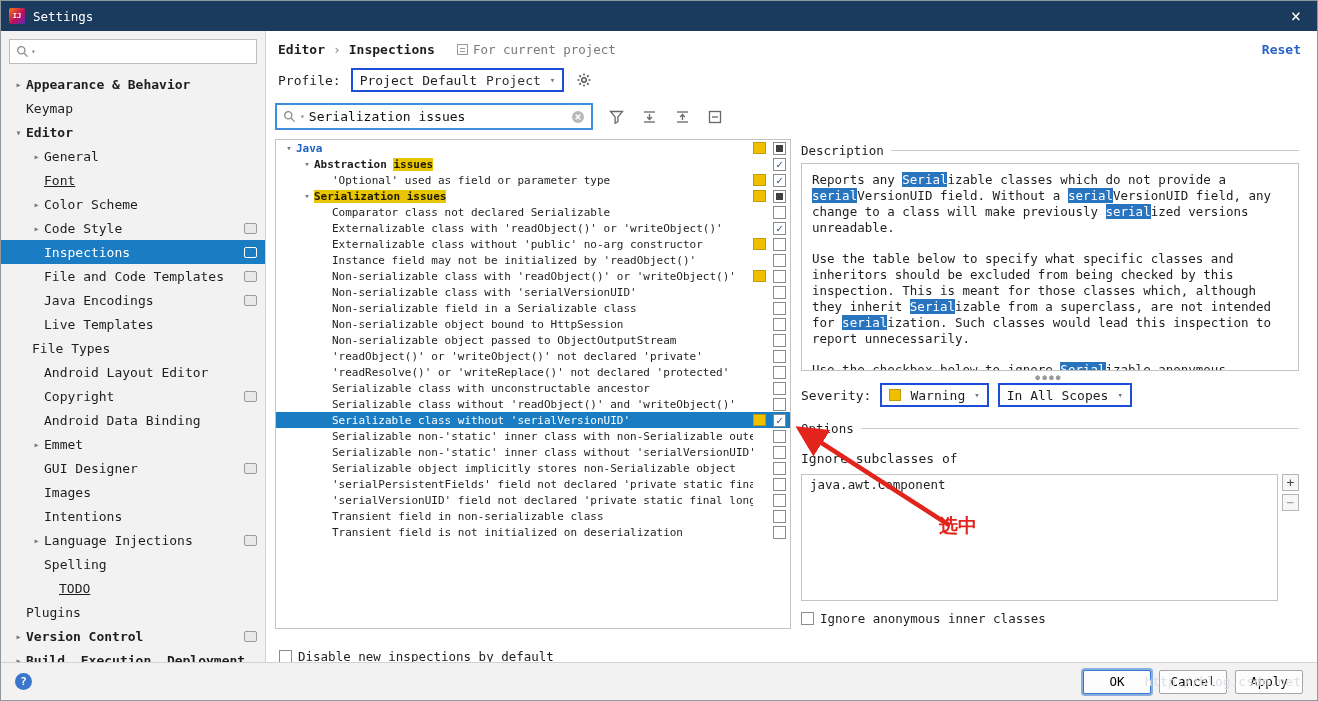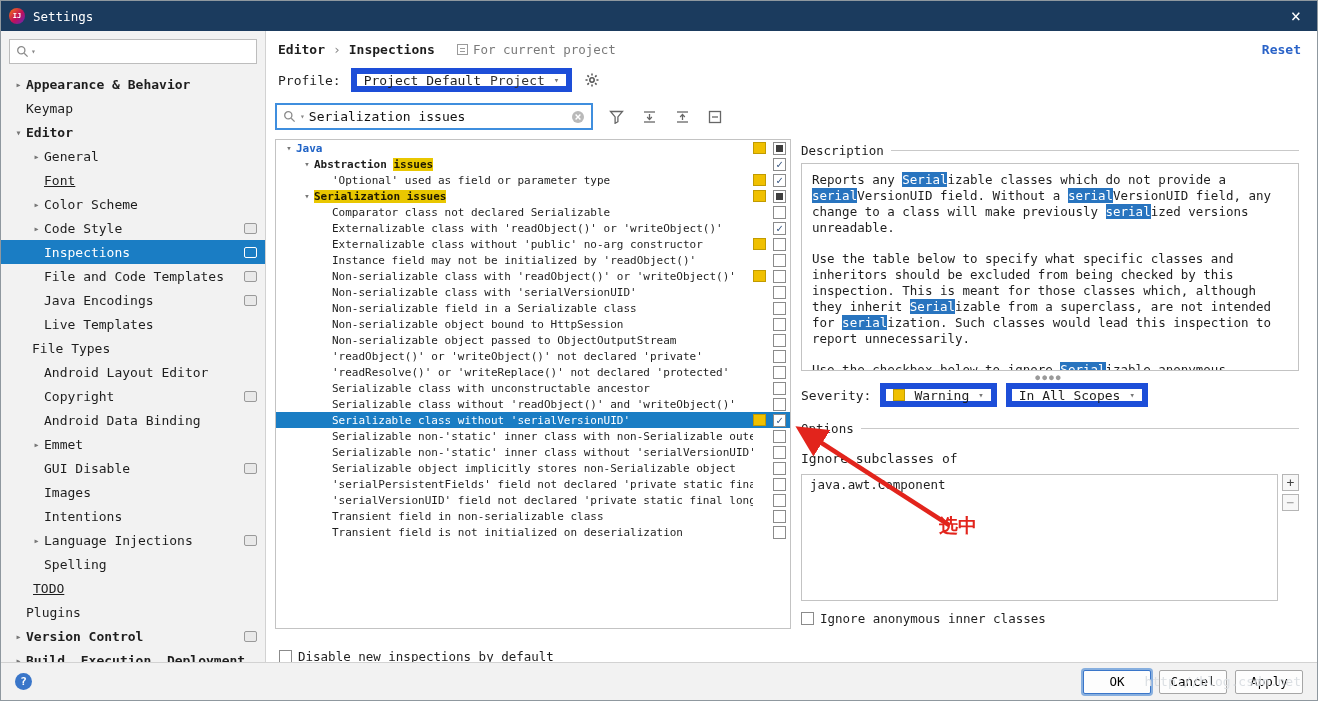--- a/index.html
+++ b/index.html
@@ -2,21 +2,21 @@
 <html style="--titlebar: #1b3b5e; --selection: #1a7dc4; --badge: #f0c000; --match: #e9c700; --term: #2874bf; --link: #2a63c8; --annot: #e2241c;"><head>
 <meta charset="utf-8">
 <style>
   *{box-sizing:border-box;margin:0;padding:0}
   html,body{width:1318px;height:701px}
   body{font-family:"DejaVu Sans Mono","Liberation Mono",monospace;font-size:13px;color:#1e1e1e;background:#fff;position:relative;overflow:hidden}
   .window{width:1318px;height:701px;display:flex;flex-direction:column;border:1px solid #8f989f;position:relative}
 
   
   .titlebar{height:30px;background:var(--titlebar,#1b3b5e);color:#fff;display:flex;align-items:center;padding:0 8px;gap:8px;flex:0 0 auto}
-  .app-icon{width:16px;height:16px;border-radius:8px;background:linear-gradient(135deg,#f97a12 0%,#c10e5a 55%,#5b2bbf 100%);color:#fff;font-size:7px;font-weight:bold;display:flex;align-items:center;justify-content:center}
+  .app-icon{width:16px;height:16px;border-radius:2px;background:linear-gradient(135deg,#f97a12 0%,#c10e5a 55%,#5b2bbf 100%);color:#fff;font-size:7px;font-weight:bold;display:flex;align-items:center;justify-content:center}
   .title-text{font-size:12.5px}
   .close-btn{margin-left:auto;font-size:17px;line-height:1;padding:2px 8px;cursor:default}
 
   
   .content{flex:1;display:flex;min-height:0}
   .sidebar{width:265px;background:#f2f2f2;border-right:1px solid #d2d2d2;display:flex;flex-direction:column;flex:0 0 auto}
   .side-search{margin:8px;height:25px;background:#fff;border:1px solid #bdbdbd;display:flex;align-items:center;padding:0 6px;gap:2px;flex:0 0 auto}
   .side-search svg{flex:0 0 auto}
   .tiny-caret{font-size:8px;color:#888}
   .nav{flex:1;overflow:hidden}
@@ -33,21 +33,21 @@
   .crumb-row{display:flex;align-items:center;gap:8px;padding:11px 16px 4px 12px}
   .crumb{font-weight:bold;font-size:13px}
   .crumb-sep{color:#888}
   .scope-note{color:#7a7a7a;display:flex;align-items:center;gap:5px;margin-left:14px;font-size:12.5px}
   .scope-ico{width:11px;height:11px;border:1px solid #9a9a9a;position:relative}
   .scope-ico:before{content:"";position:absolute;left:2px;right:2px;top:3px;border-top:1px solid #9a9a9a}
   .scope-ico:after{content:"";position:absolute;left:2px;right:2px;top:6px;border-top:1px solid #9a9a9a}
   .reset-link{margin-left:auto;color:var(--link,#2a63c8);font-weight:bold;cursor:default}
 
   .profile-row{display:flex;align-items:center;gap:10px;padding:7px 12px 9px}
-  .combo{border:6px solid #1d4ed8;background:#fff;height:24px;display:flex;align-items:center;padding:0 7px;gap:9px;cursor:default}
+  .combo{border:2px solid #1d4ed8;background:#fff;height:24px;display:flex;align-items:center;padding:0 7px;gap:9px;cursor:default}
   .combo .caret{color:#777;font-size:9px}
   .combo-scope{color:#333}
   .icon-btn{display:flex;align-items:center;justify-content:center;width:20px;height:20px;cursor:default}
 
   .search-row{display:flex;align-items:center;gap:13px;padding:2px 12px 9px 9px}
   .insp-search{width:318px;height:27px;border:2px solid #3f8ede;background:#fff;display:flex;align-items:center;padding:0 6px;gap:4px}
   .insp-search .query{flex:1;font-size:13px;color:#111;white-space:nowrap;overflow:hidden}
 
   .panes{flex:0 0 auto;display:flex;gap:2px;padding:0 10px 0 9px;height:490px}
   .tree-pane{width:516px;flex:0 0 auto;border:1px solid #c3c3c3;background:#fff;overflow:hidden}
@@ -182,41 +182,41 @@
           <div class="nav-item" style="padding-left: 28px;">
             <span class="chev"></span>
             <span class="nav-label">Android Data Binding</span>
           </div>
           <div class="nav-item" style="padding-left: 28px;">
             <span class="chev">▸</span>
             <span class="nav-label">Emmet</span>
           </div>
           <div class="nav-item" style="padding-left: 28px;">
             <span class="chev"></span>
-            <span class="nav-label">GUI Disable</span>
+            <span class="nav-label">GUI Designer</span>
             <span class="pill"></span>
           </div>
           <div class="nav-item" style="padding-left: 28px;">
             <span class="chev"></span>
             <span class="nav-label">Images</span>
           </div>
           <div class="nav-item" style="padding-left: 28px;">
             <span class="chev"></span>
             <span class="nav-label">Intentions</span>
           </div>
           <div class="nav-item" style="padding-left: 28px;">
             <span class="chev">▸</span>
             <span class="nav-label">Language Injections</span>
             <span class="pill"></span>
           </div>
           <div class="nav-item" style="padding-left: 28px;">
             <span class="chev"></span>
             <span class="nav-label">Spelling</span>
           </div>
-          <div class="nav-item" style="padding-left: 17px; text-decoration: underline;">
+          <div class="nav-item" style="padding-left: 43px; text-decoration: underline;">
             <span class="chev"></span>
             <span class="nav-label">TODO</span>
           </div>
           <div class="nav-item" style="padding-left: 10px;">
             <span class="chev"></span>
             <span class="nav-label">Plugins</span>
           </div>
           <div class="nav-item bold" style="padding-left: 10px;">
             <span class="chev">▸</span>
             <span class="nav-label">Version Control</span>

